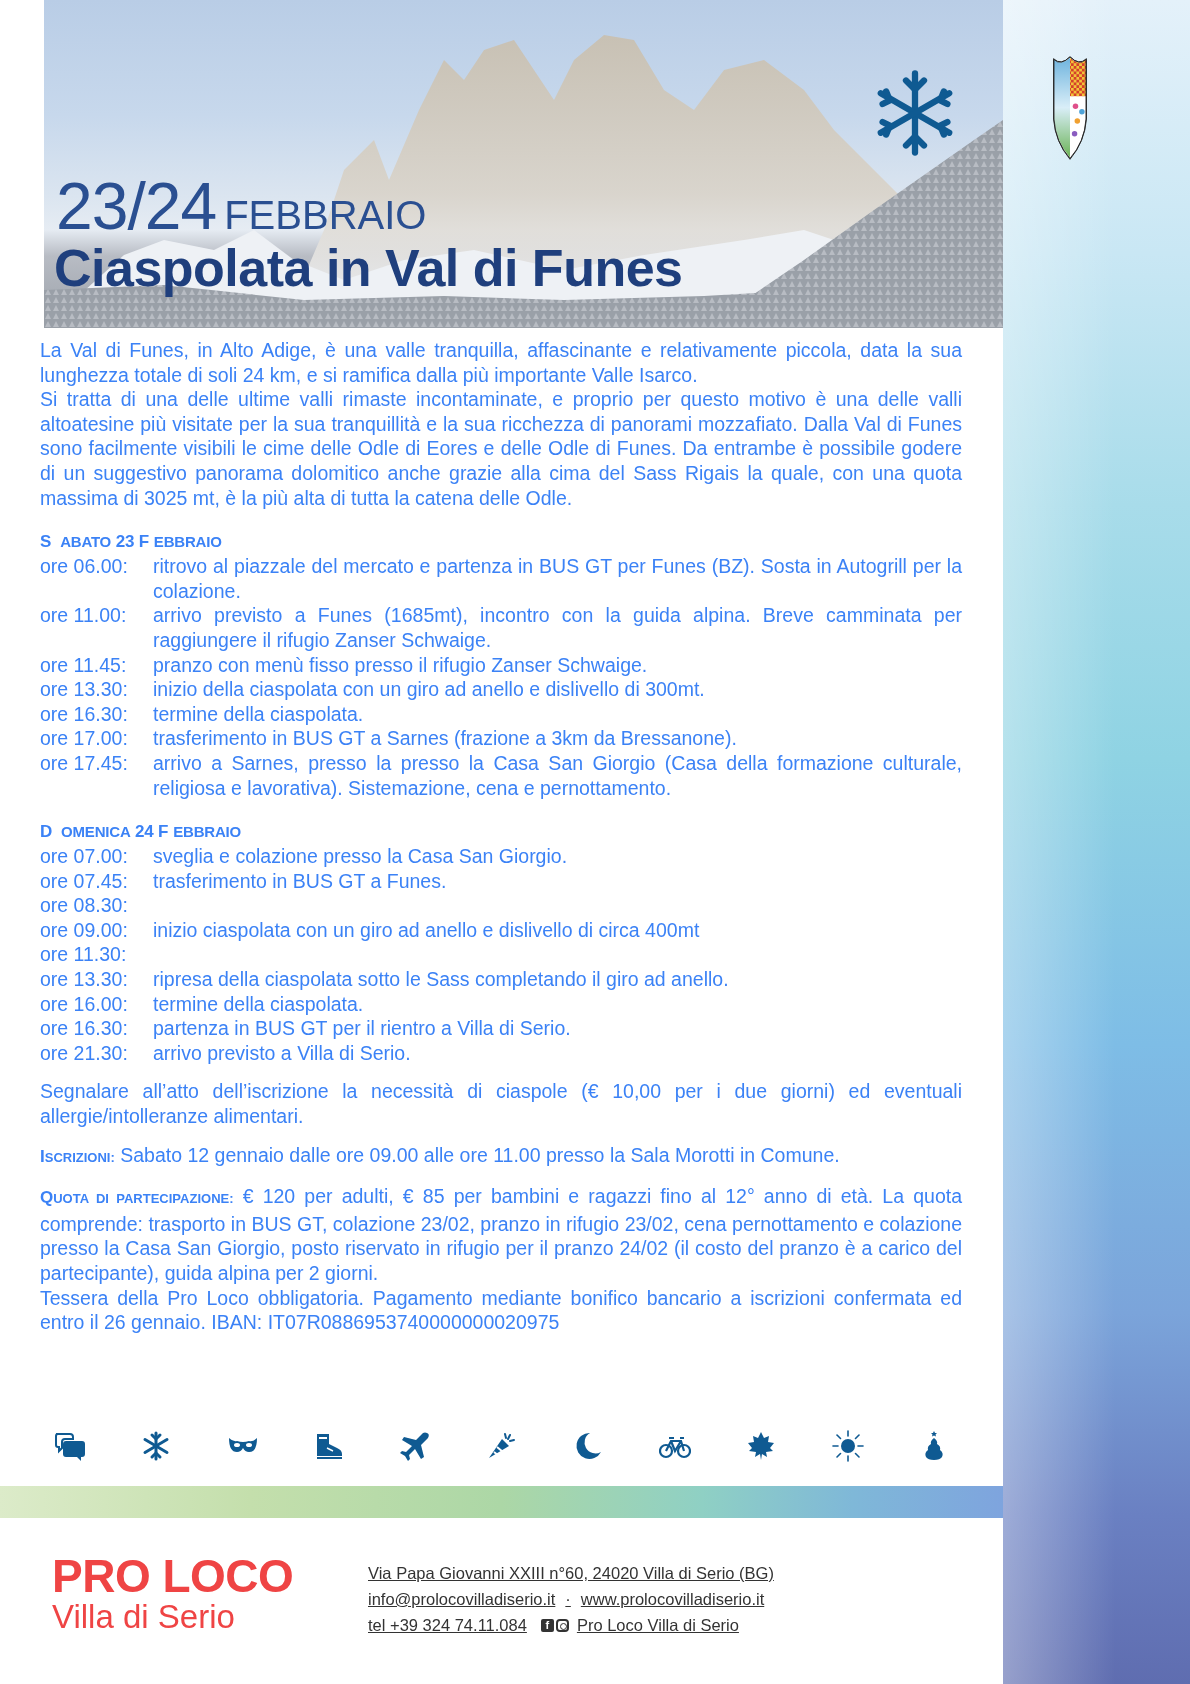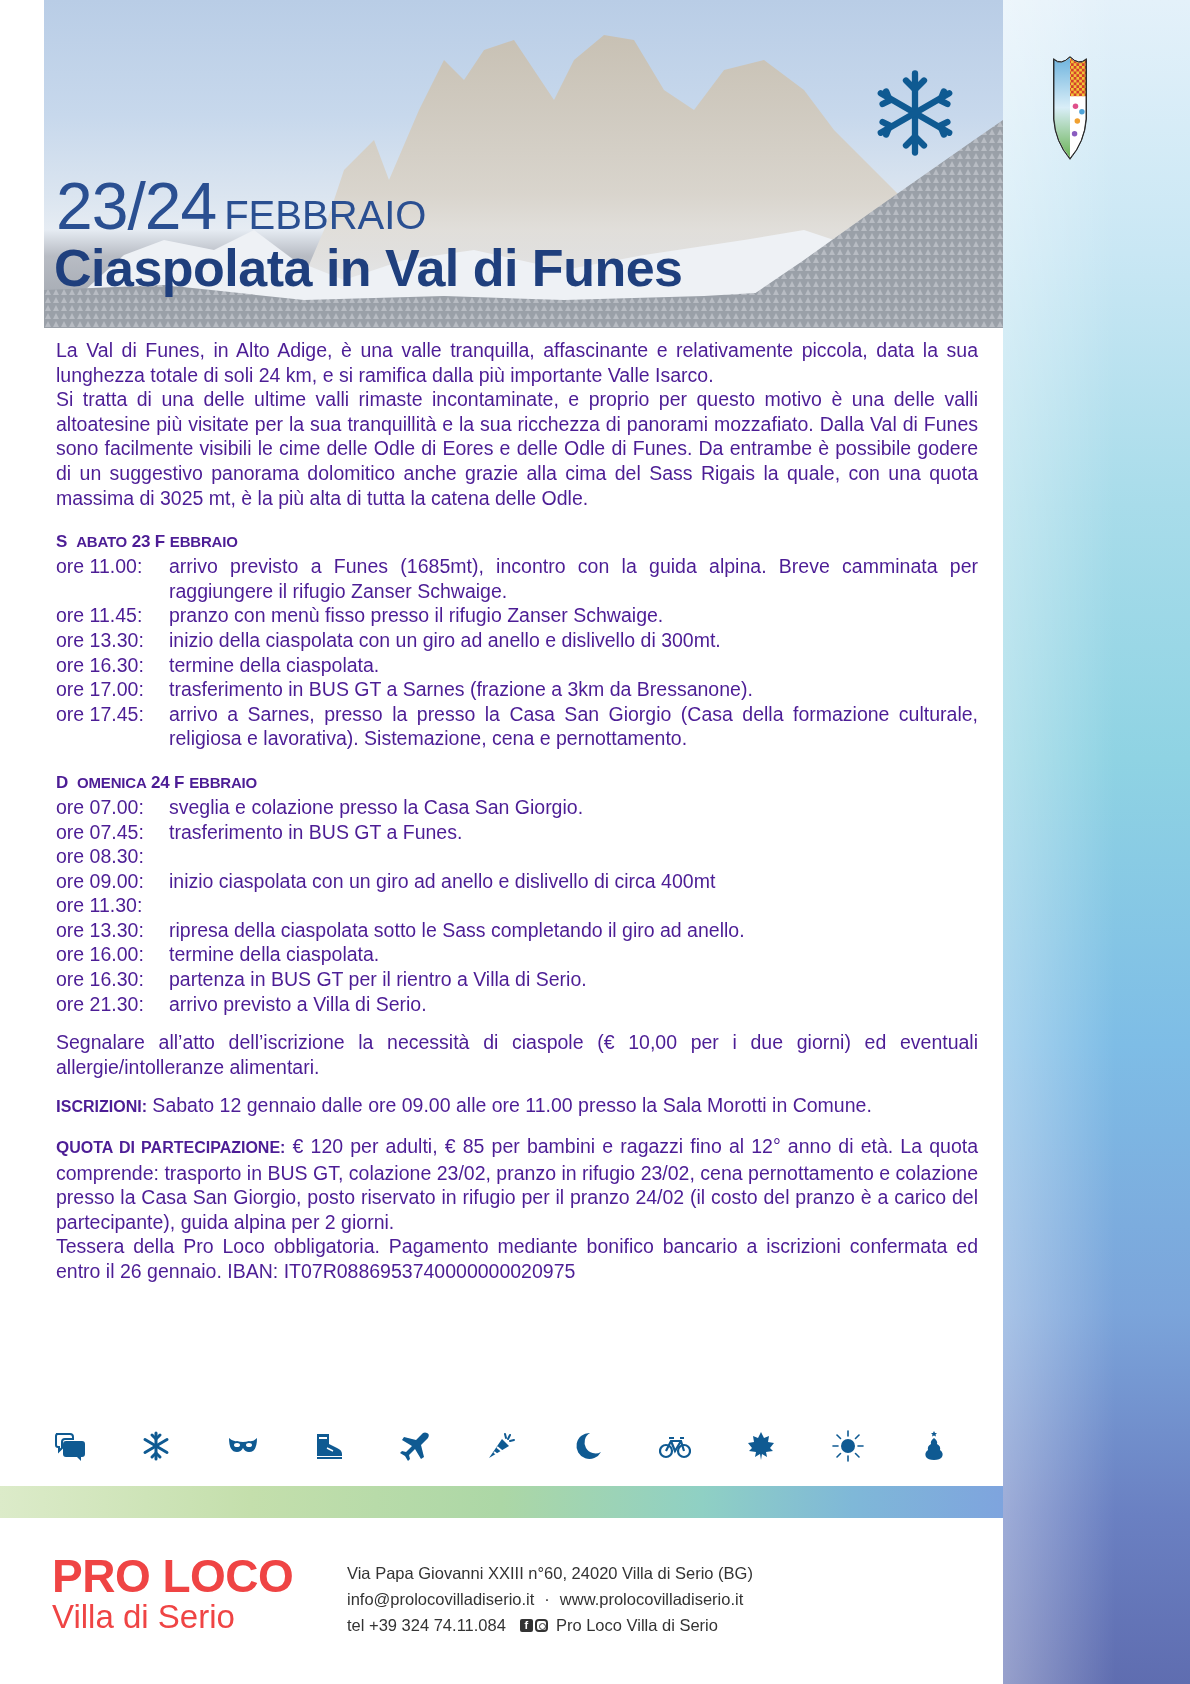--- a/index.html
+++ b/index.html
@@ -30,57 +30,57 @@
   .hero-title {
     position: absolute; left: 10px; top: 238px; color: #1f3f7d; font-size: 52px; font-weight: bold;
     white-space: nowrap; letter-spacing: -0.5px;
   }
   .hero-snowflake { position: absolute; left: 826px; top: 68px; width: 90px; height: 90px; }
 
   .crest { position: absolute; left: 1052px; top: 52px; width: 40px; height: 118px; }
 
   
   .content {
-    position: absolute; left: 56px; top: 338px; width: 922px;
-    font-size: 19.5px; line-height: 24.6px; color: #4c1d95;
+    position: absolute; left: 40px; top: 338px; width: 922px;
+    font-size: 19.5px; line-height: 24.6px; color: #3b82f6;
   }
   .para { text-align: justify; text-align-last: left; }
   .para.intro p { margin: 0; }
   .section-title {
     font-weight: bold; font-size: 17px; margin-top: 20px; line-height: 24px; letter-spacing: -0.2px;
   }
   .section-title .sc { font-size: 15px; padding-left: 9px; }
   .sched { list-style: none; }
   .sched li { display: flex; }
   .sched .time { flex: 0 0 113px; white-space: nowrap; }
   .sched .desc { flex: 1; text-align: justify; text-align-last: left; }
   .gap { height: 14px; }
   .label-strong { font-weight: bold; font-size: 17px; }
-  .label-strong .sc { font-size: 16px; }
+  .label-strong .sc { font-size: 13px; }
 
   
   .icons {
     position: absolute; left: 52px; top: 1428px; width: 900px; height: 36px;
     display: flex; justify-content: space-between; align-items: center;
   }
   .icons .ic { width: 36px; height: 36px; display: flex; align-items: center; justify-content: center; }
   .icons svg { width: 32px; height: 32px; }
 
   
   .green-bar {
     position: absolute; left: 0; top: 1486px; width: 1003px; height: 32px;
     background: linear-gradient(90deg, #dcebc9 0%, #c4dfac 25%, #acd7a6 50%, #8fd0c4 70%, #7fb8d8 85%, #7ea4de 100%);
   }
 
   
   .brand { position: absolute; left: 52px; top: 1553px; color: #ef4444; }
   .brand-name { font-size: 46px; font-weight: bold; line-height: 46px; letter-spacing: -0.5px; }
   .brand-sub { font-size: 33px; line-height: 36px; }
   .contacts {
-    position: absolute; left: 347px; top: 1560px; font-size: 16.5px; line-height: 26px; color: #333;
+    position: absolute; left: 368px; top: 1560px; font-size: 16.5px; line-height: 26px; color: #333; text-decoration: underline;
   }
   .contacts .row { display: flex; align-items: center; white-space: nowrap; }
   .contacts .dot { margin: 0 10px; }
   .social { display: inline-flex; gap: 2px; margin: 0 8px 0 14px; }
   .social span { width: 13px; height: 13px; display: inline-block; }
   .fb { background: #333; border-radius: 2px; color: #fff; font-size: 11px; line-height: 13px; text-align: center; font-weight: bold; }
   .ig { border: 2px solid #333; border-radius: 4px; position: relative; }
   .ig::after { content: ""; position: absolute; left: 2px; top: 2px; width: 5px; height: 5px; border: 1.5px solid #333; border-radius: 50%; }
 </style>
 </head>
@@ -161,20 +161,24 @@
     <p>Si tratta di una delle ultime valli rimaste incontaminate, e proprio per questo motivo è una delle valli altoatesine più visitate per la sua tranquillità e la sua ricchezza di panorami mozzafiato. Dalla Val di Funes sono facilmente visibili le cime delle Odle di Eores e delle Odle di Funes. Da entrambe è possibile godere di un suggestivo panorama dolomitico anche grazie alla cima del Sass Rigais la quale, con una quota massima di 3025 mt, è la più alta di tutta la catena delle Odle.</p>
   </div>
 
   <div class="section-title">
     <span>S</span><span class="sc">ABATO</span>
     <span>23</span>
     <span>F</span><span class="sc" style="margin-left:-4px">EBBRAIO</span>
   </div>
   <ul class="sched">
     <li>
+        <span class="time">ore 06.00:</span>
+        <span class="desc">ritrovo al piazzale del mercato e partenza in BUS GT per Funes (BZ). Sosta in Autogrill per la colazione.</span>
+      </li>
+    <li>
         <span class="time">ore 11.00:</span>
         <span class="desc">arrivo previsto a Funes (1685mt), incontro con la guida alpina. Breve camminata per raggiungere il rifugio Zanser Schwaige.</span>
       </li>
     <li>
         <span class="time">ore 11.45:</span>
         <span class="desc">pranzo con menù fisso presso il rifugio Zanser Schwaige.</span>
       </li>
     <li>
         <span class="time">ore 13.30:</span>
         <span class="desc">inizio della ciaspolata con un giro ad anello e dislivello di 300mt.</span>

